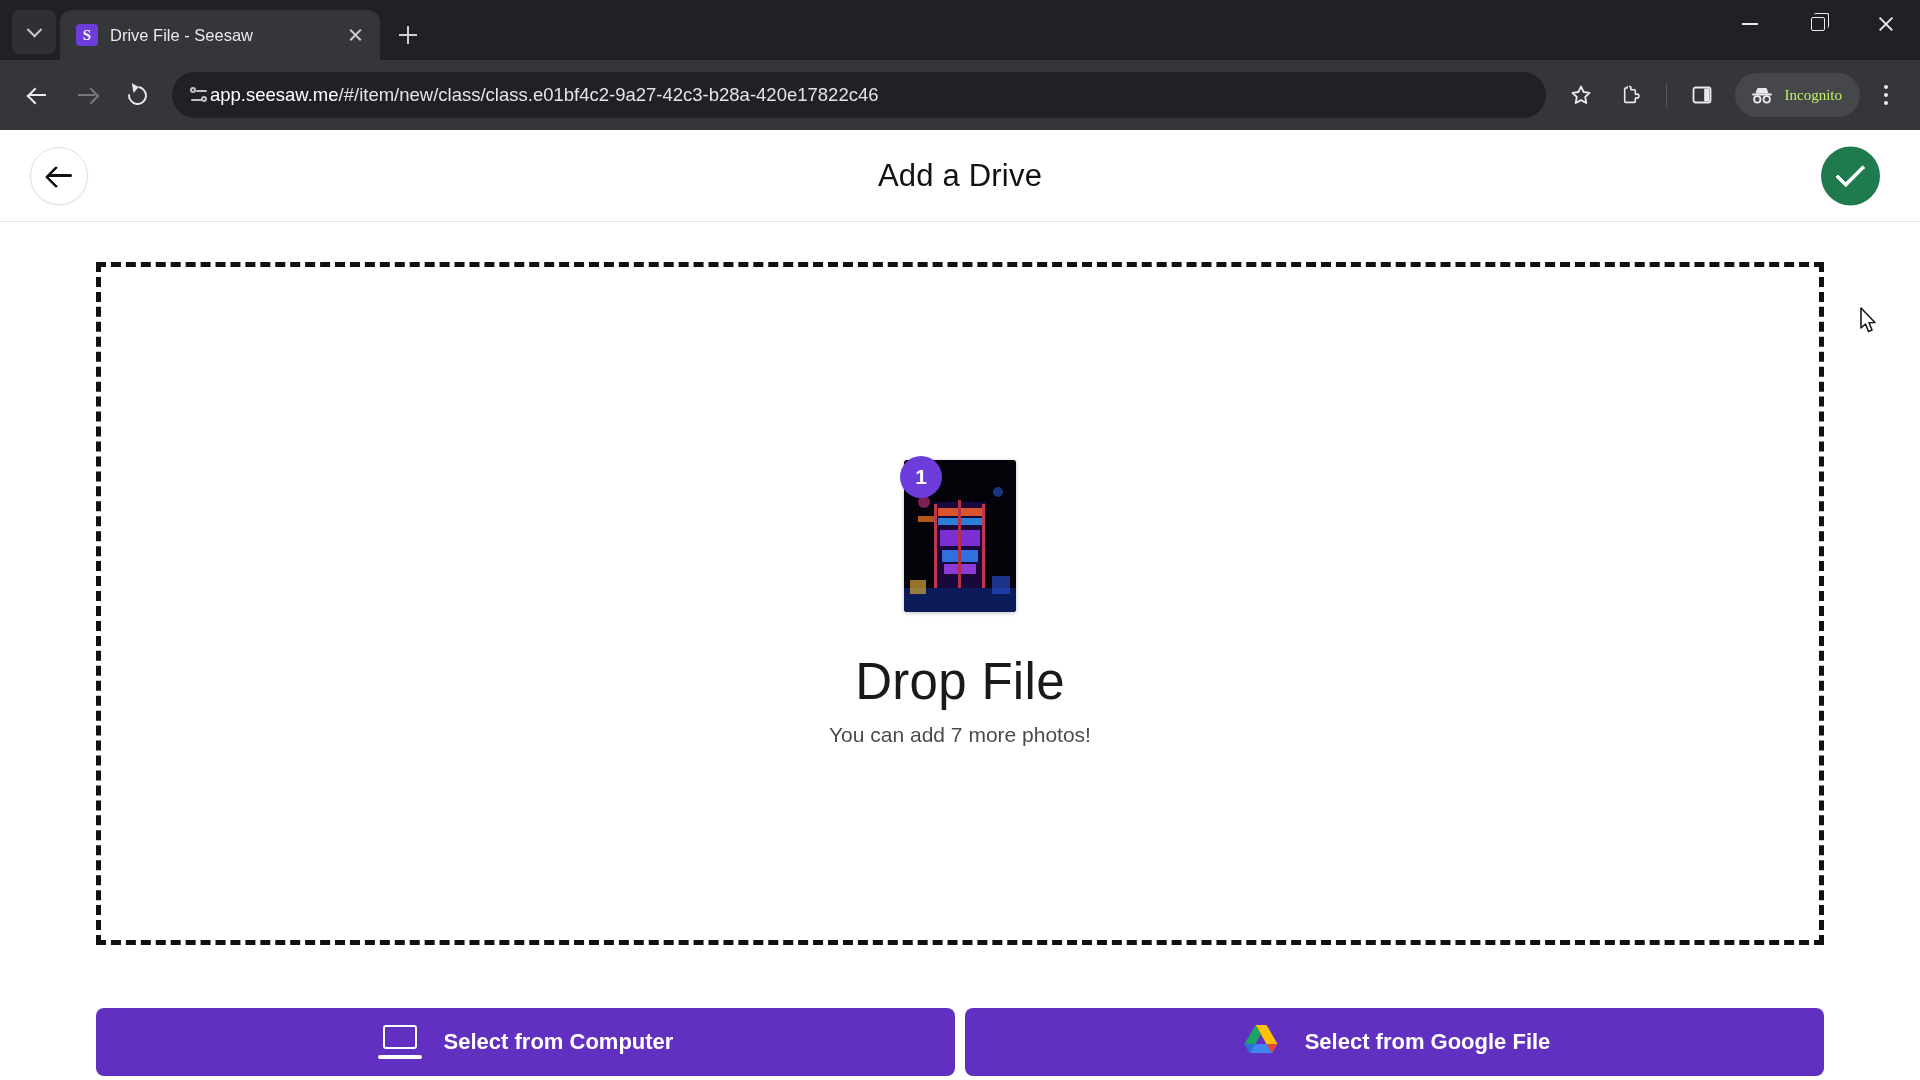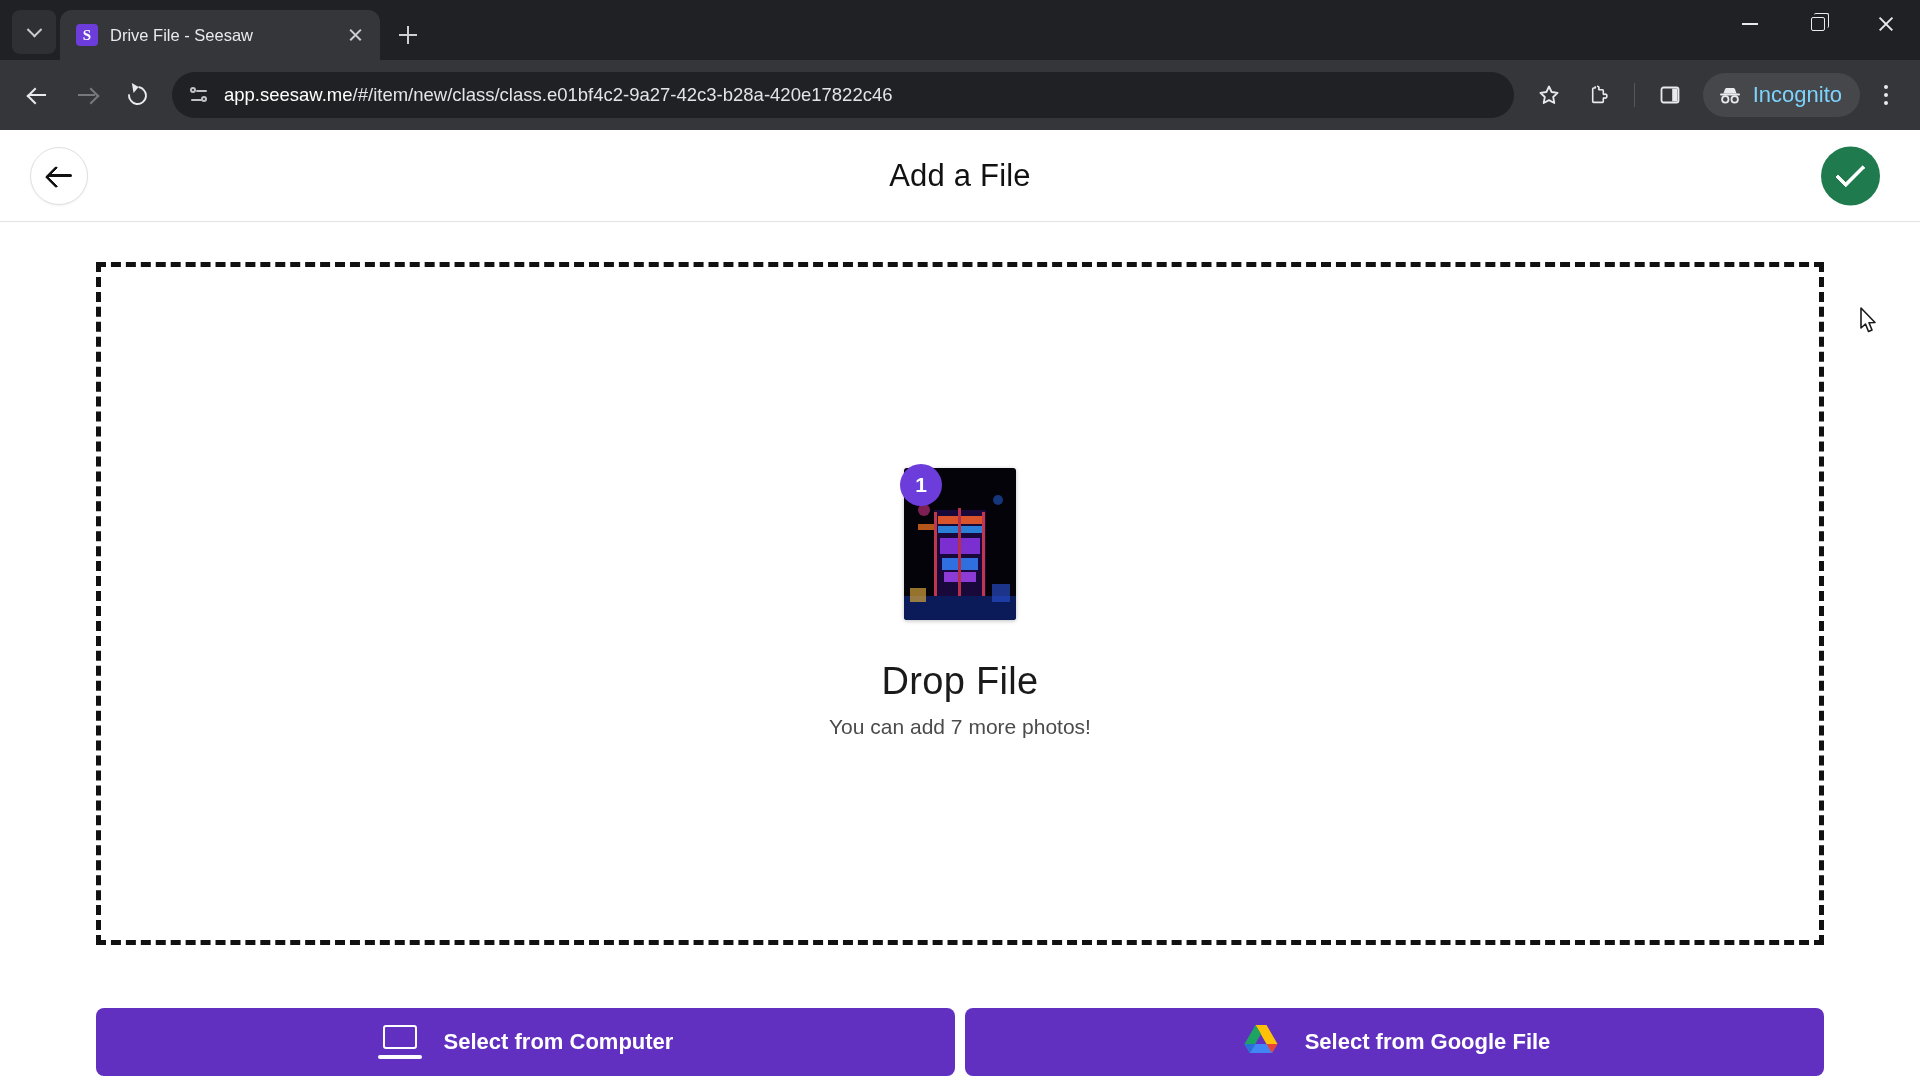--- a/index.html
+++ b/index.html
@@ -174,21 +174,20 @@
   }
   .omnibox {
     flex: 1;
     height: 46px;
     background: #202124;
     border-radius: 23px;
     display: flex;
     align-items: center;
     padding: 0 16px;
     margin: 0 8px;
-    gap: 14px;
     cursor: text;
     min-width: 0;
   }
   .site-icon { width: 22px; height: 22px; position: relative; flex: 0 0 22px; }
   .site-icon span {
     position: absolute; background: #c0c2c6; height: 2px; border-radius: 1px;
   }
   .site-icon .l1 { top: 6px; left: 8px; width: 11px; }
   .site-icon .l2 { top: 15px; left: 3px; width: 11px; }
   .site-icon .d1 {
@@ -219,21 +218,21 @@
   .incognito-pill {
     height: 44px;
     border-radius: 22px;
     background: #46474b;
     display: flex; align-items: center;
     padding: 0 18px 0 14px;
     gap: 10px;
     margin-left: 6px;
     cursor: pointer;
   }
-  .incognito-pill .label { color: #7dd3fc; font-size: 22px; white-space: nowrap; }
+  .incognito-pill .label { color: #bef264; font-size: 15px; white-space: nowrap; font-family: Liberation Serif, serif; }
   .kebab { width: 40px; height: 46px; display:flex; flex-direction:column; align-items:center; justify-content:center; gap:4px; cursor:pointer; margin-left: 2px;}
   .kebab i { width: 4px; height: 4px; border-radius: 50%; background: #e8eaed; display:block; }
 
   
   .page { flex: 1; background: #fff; display: flex; flex-direction: column; min-height: 0; position: relative; }
 
   .app-header {
     height: 92px;
     border-bottom: 1px solid #e3e3e3;
     display: flex;
@@ -329,21 +328,21 @@
     left: -4px; top: -4px;
     width: 42px; height: 42px;
     border-radius: 50%;
     background: #6c3ddb;
     color: #fff;
     font-size: 21px;
     font-weight: 700;
     display: flex; align-items: center; justify-content: center;
   }
   .drop-title {
-    font-size: 38px;
+    font-size: 51px;
     color: #1a1a1a;
     font-weight: 400;
     margin-bottom: 12px;
     letter-spacing: .3px;
   }
   .drop-sub {
     font-size: 21px;
     color: #4b4b4b;
     font-weight: 400;
   }
@@ -469,21 +468,21 @@
       <i></i>
     </div>
   </div>
 
   <div class="page">
 
     <div class="app-header">
       <div class="back-circle">
         <div class="back-arrow"></div>
       </div>
-      <div class="app-title">Add a File</div>
+      <div class="app-title">Add a Drive</div>
       <div class="done-btn">
         <div class="check"></div>
       </div>
       <svg class="cursor" viewBox="0 0 26 34">
         <path d="M6 2 L6 22 L10.5 18 L13.5 25.5 L17 24 L14 16.8 L20 16.5 Z" fill="#fff" stroke="#1b1b1b" stroke-width="1.6" stroke-linejoin="round"></path>
       </svg>
     </div>
 
     <div class="content">
       <div class="dropzone">

